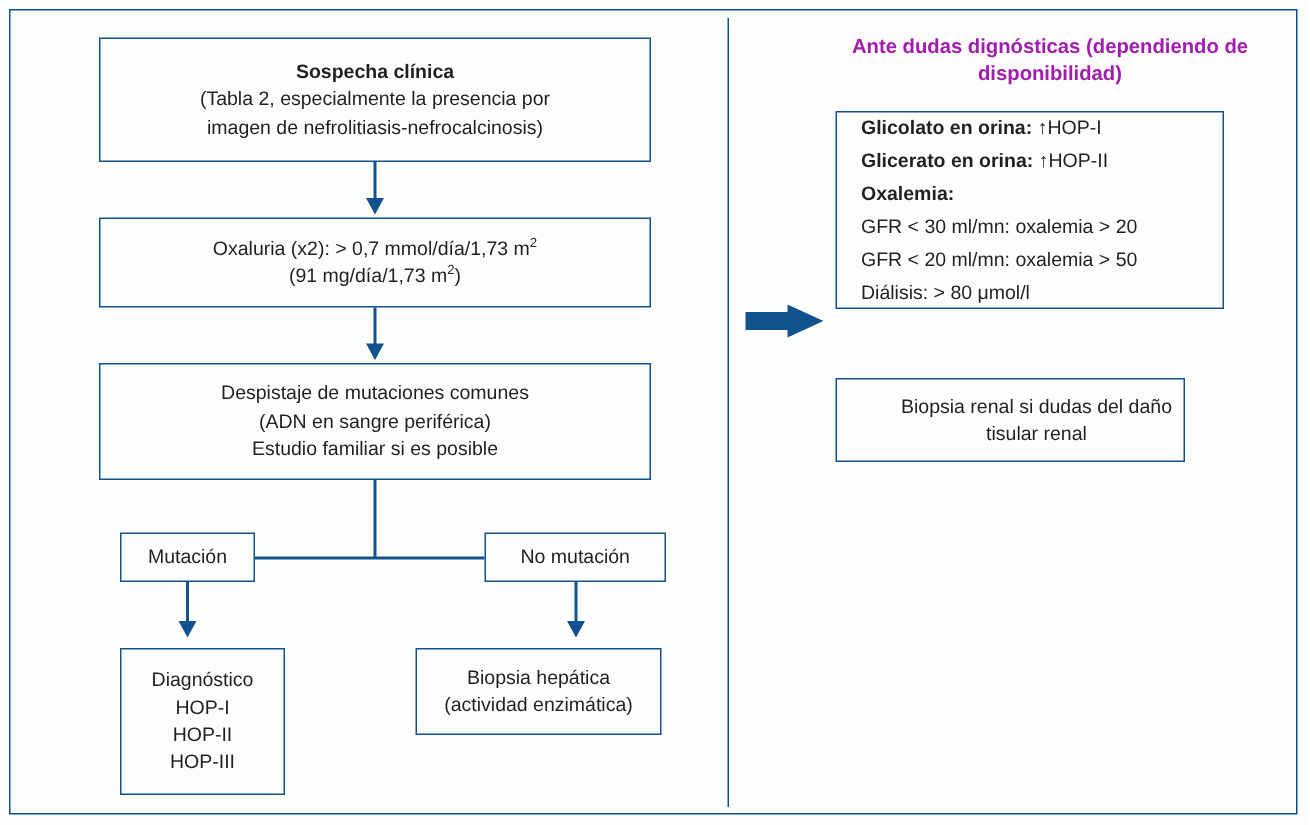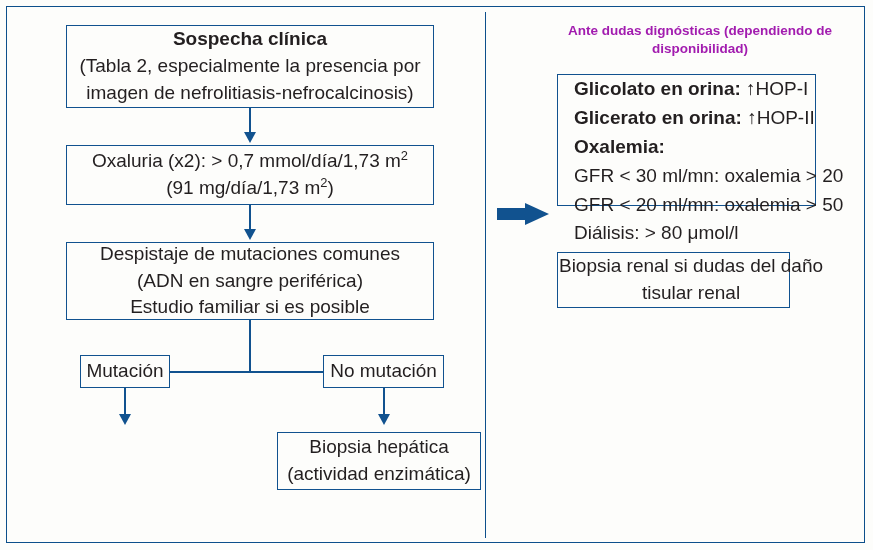--- a/index.html
+++ b/index.html
@@ -38,21 +38,21 @@
   .box {
     position: absolute;
     border: 1.5px solid #11528f;
     box-sizing: border-box;
     background: #fdfdfb;
     display: flex;
     flex-direction: column;
     align-items: center;
     justify-content: center;
     color: #231f20;
-    font-size: 19px;
+    font-size: 13px;
     line-height: 1.42;
     text-align: center;
   }
   .box .ln { display: block; white-space: nowrap; }
   .bold-title { font-weight: bold; }
   
   .box.left-align {
     align-items: flex-start;
     justify-content: space-between;
     text-align: left;
@@ -156,22 +156,28 @@
   <div class="box" style="left:80px; top:355px; width:90px; height:33px;">
     <span class="ln">Mutación</span>
   </div>
 
   <div class="vline" style="left:124px; top:388px; height:30px;"></div>
   <div class="arrowhead" style="left:118.5px; top:414px;"></div>
 
   <div class="vline" style="left:383px; top:388px; height:30px;"></div>
   <div class="arrowhead" style="left:377.5px; top:414px;"></div>
 
-
-  <div class="box" style="left:277px; top:432px; width:204px; height:58px;">
+  <div class="box" style="left:80px; top:432px; width:110px; height:98px;">
+    <span class="ln">Diagnóstico</span>
+    <span class="ln">HOP-I</span>
+    <span class="ln">HOP-II</span>
+    <span class="ln">HOP-III</span>
+  </div>
+
+  <div class="box" style="left:277px; top:432px; width:164px; height:58px;">
     <span class="ln">Biopsia hepática</span>
     <span class="ln">(actividad enzimática)</span>
   </div>
 
   <div id="block-arrow">
     <div class="shaft"></div>
     <div class="head"></div>
   </div>
 
   <div class="panel-title" style="left:545px; top:22px; width:310px;">

